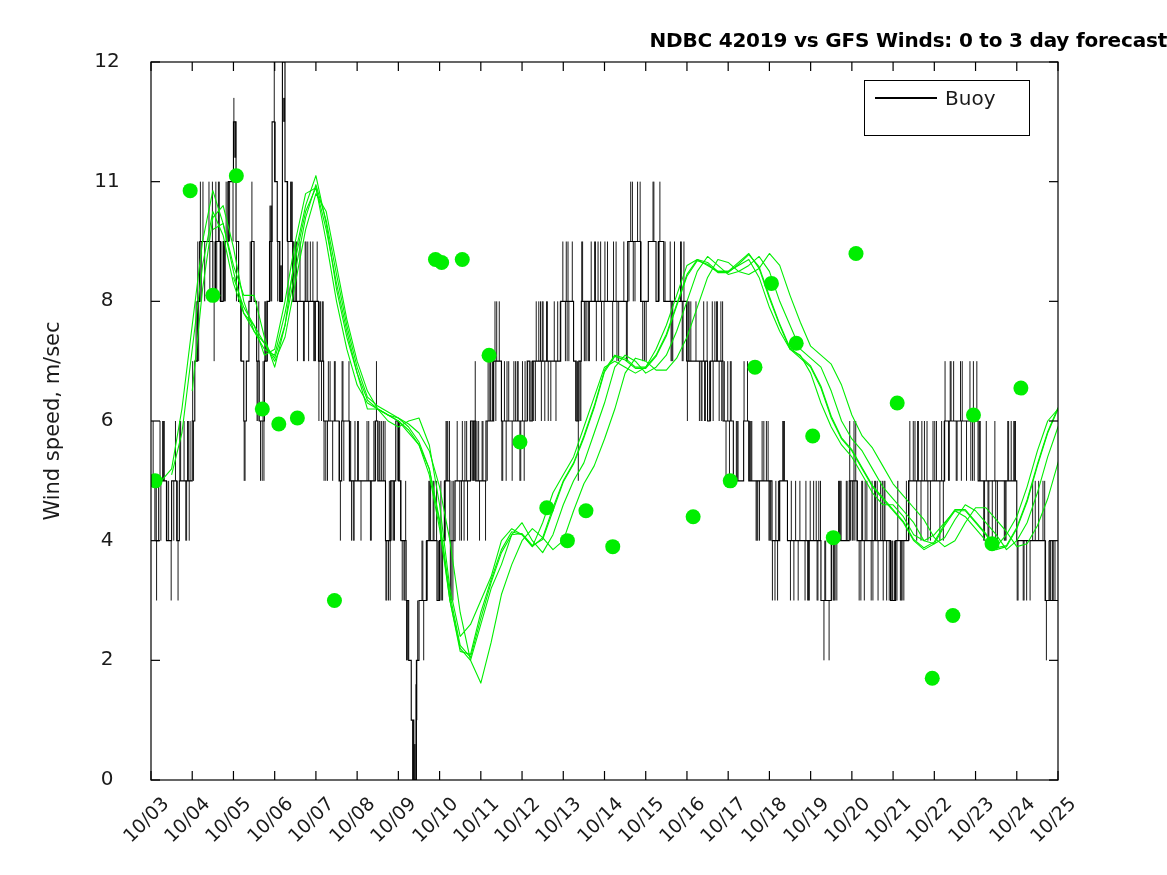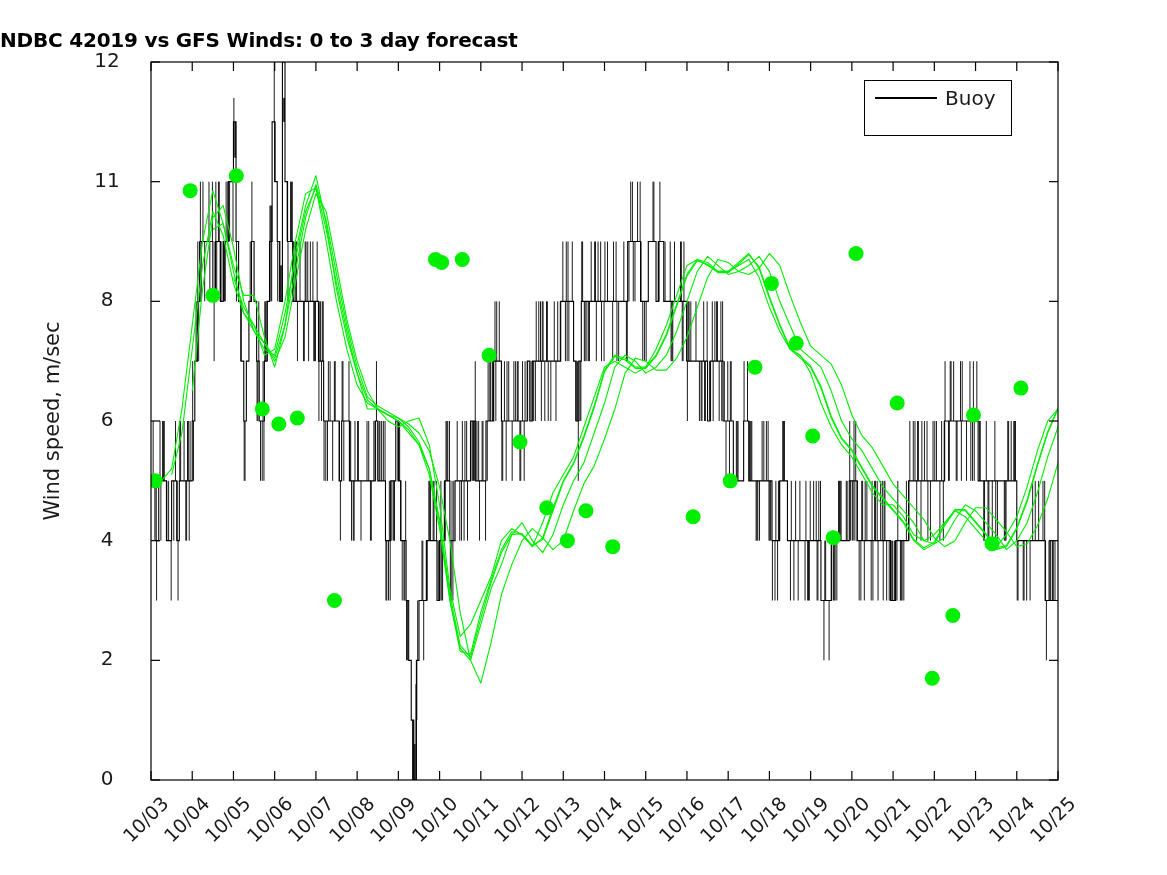--- a/index.html
+++ b/index.html
@@ -13,21 +13,21 @@
     height: 875px;
     background: #ffffff;
     font-family: "DejaVu Sans", sans-serif;
     overflow: hidden;
   }
   #chart-title {
     position: absolute;
     left: 0;
     top: 28px;
     width: 1167px;
-    text-align: left;
+    text-align: right;
     font-size: 20px;
     font-weight: bold;
     color: #000000;
     letter-spacing: -0.2px;
     font-family: "DejaVu Sans", sans-serif;
   }
   #plot-svg {
     position: absolute;
     left: 0;
     top: 0;
@@ -60,21 +60,21 @@
     font-family: "DejaVu Sans", sans-serif;
     white-space: nowrap;
     transform: rotate(-45deg);
     transform-origin: right top;
     text-align: right;
   }
   #legend-box {
     position: absolute;
     left: 864px;
     top: 80px;
-    width: 148px;
+    width: 166px;
     height: 56px;
     border: 1.2px solid #000000;
     background: #ffffff;
     box-sizing: border-box;
     padding-left: 20px;
   }
   .legend-row {
     position: absolute;
     left: 0;
     width: 100%;

